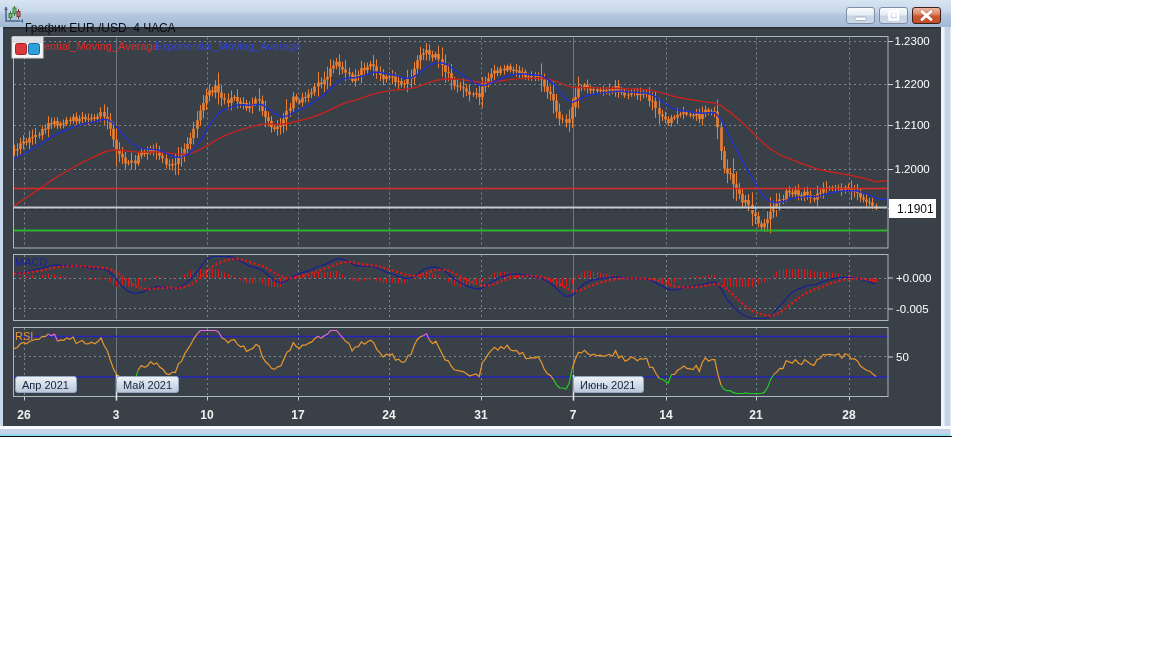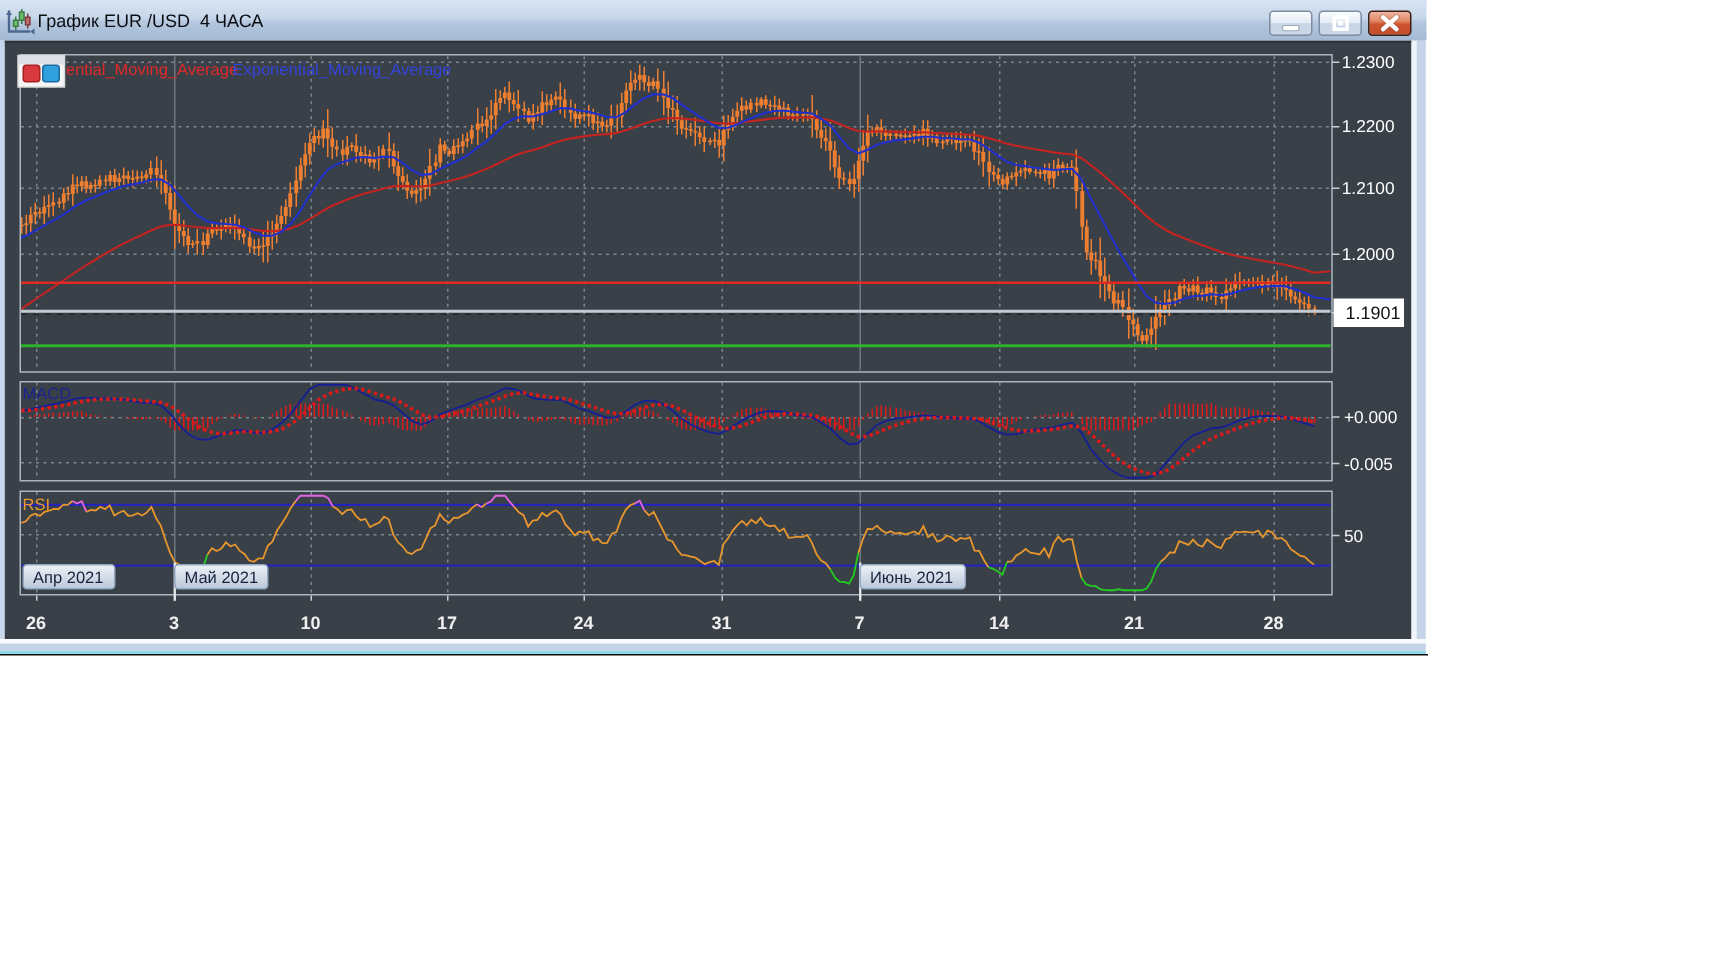--- a/index.html
+++ b/index.html
@@ -1,18 +1,18 @@
 <!DOCTYPE html>
 <html><head><meta charset="utf-8"><style>
 html,body{margin:0;padding:0;background:#ffffff;width:1152px;height:648px;overflow:hidden}
 *{box-sizing:border-box}
 #win{position:absolute;left:0;top:0;width:952px;height:437px;font-family:"Liberation Sans",sans-serif}
 #titlebar{position:absolute;left:0;top:0;width:951px;height:27px;
  background:linear-gradient(to bottom,#d8e4f1 0%,#c6d6e9 45%,#b4c7de 55%,#a3b9d4 100%);}
-#title{position:absolute;left:25px;top:7px;font-size:12px;color:#0a0d12;white-space:pre}
+#title{position:absolute;left:25px;top:21px;font-size:12px;color:#0a0d12;white-space:pre}
 .btn{position:absolute;top:7px;width:29px;height:17px;border-radius:3px;border:1px solid #7e8da4;
  background:linear-gradient(to bottom,#fafcfe 0%,#e3ebf4 48%,#c9d5e4 52%,#ccd8e6 100%);}
 #bmin{left:846px}#bmax{left:879px}
 #bclose{left:912px;border:1px solid #3c1f16;
  background:linear-gradient(to bottom,#f0b5a2 0%,#e08763 40%,#cf5430 55%,#c44d2a 100%);}
 </style></head><body>
 <div id="win">
 <svg width="952" height="437" viewBox="0 0 952 437" style="position:absolute;left:0;top:0">
 <rect x="3" y="27" width="938" height="399" fill="#3a4047"></rect>
 <rect x="3" y="27" width="938" height="1.5" fill="#2b2f35"></rect>

